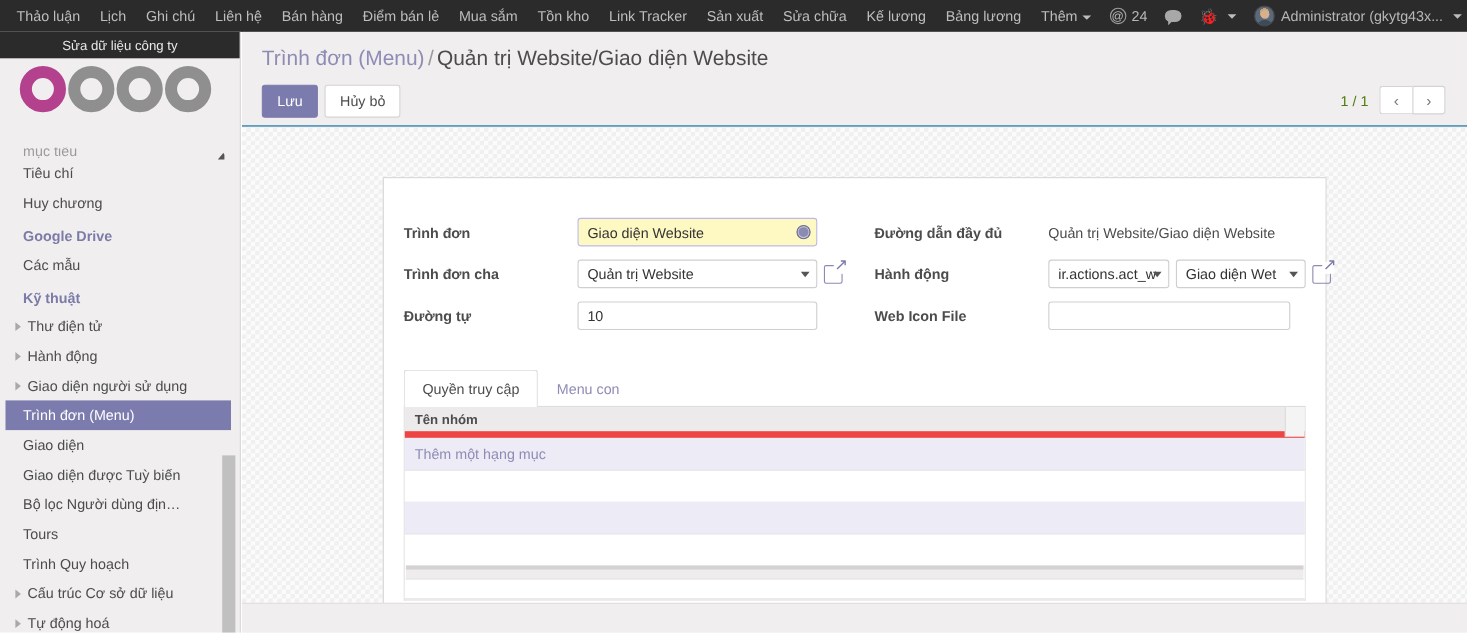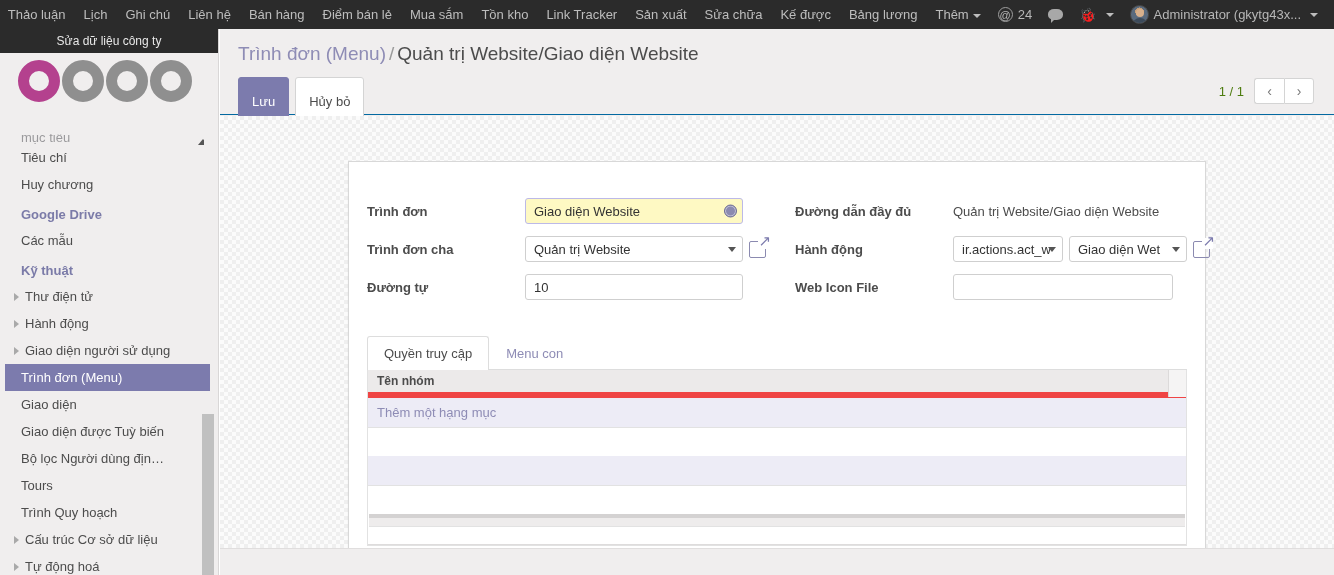--- a/index.html
+++ b/index.html
@@ -12,21 +12,20 @@
   }
 
   
   #topbar {
     position: absolute; top: 0; left: 0;
     width: 1334px; height: 29px;
     background: #2b2b2b;
     display: flex; align-items: center;
     color: #b5b5b5;
     white-space: nowrap;
-    justify-content: flex-end;
   }
   .navlink {
     padding: 0 9px; height: 29px; line-height: 29px;
     font-size: 13px; color: #bdbdbd; cursor: pointer;
   }
   #nav-left { display: flex; align-items: center; margin-left: 6px; }
   #nav-right { display: flex; align-items: center; margin-left: auto; margin-right: 8px; }
   .caret-d {
     display: inline-block; width: 0; height: 0; margin-left: 4px;
     border-left: 4px solid transparent; border-right: 4px solid transparent;
@@ -129,21 +128,21 @@
     background: #f0eeee;
     border-bottom: 1px solid #0369a1;
   }
   #breadcrumb {
     padding: 14px 0 0 18px; font-size: 19px; color: #4c4c4c;
   }
   #breadcrumb .bc-link { color: #8e8cb5; cursor: pointer; }
   #breadcrumb .bc-sep { color: #9a9a9a; padding: 0 3px; }
   #cp-buttons { position: absolute; left: 18px; top: 48px; display: flex; gap: 6px; }
   .btn {
-    font-size: 13px; padding: 16px 13px; border-radius: 3px;
+    font-size: 13px; padding: 6px 13px; border-radius: 3px;
     border: 1px solid transparent; cursor: pointer; line-height: 1.2;
     font-family: "Liberation Sans", sans-serif;
   }
   .btn-primary { background: #7c7bad; color: #fff; border-color: #7c7bad; }
   .btn-default { background: #fff; color: #4c4c4c; border-color: #d4d4d4; }
   #pager {
     position: absolute; right: 20px; top: 49px;
     display: flex; align-items: center; gap: 10px;
   }
   #pager-count { font-size: 13px; color: #4d7c0f; }
@@ -275,21 +274,21 @@
     <span class="navlink">Lịch</span>
     <span class="navlink">Ghi chú</span>
     <span class="navlink">Liên hệ</span>
     <span class="navlink">Bán hàng</span>
     <span class="navlink">Điểm bán lẻ</span>
     <span class="navlink">Mua sắm</span>
     <span class="navlink">Tồn kho</span>
     <span class="navlink">Link Tracker</span>
     <span class="navlink">Sản xuất</span>
     <span class="navlink">Sửa chữa</span>
-    <span class="navlink">Kế được</span>
+    <span class="navlink">Kế lương</span>
     <span class="navlink">Bảng lương</span>
     <span class="navlink">
       <span>Thêm</span><i class="caret-d"></i>
     </span>
   </div>
   <div id="nav-right">
     <span class="sysitem">
       <span class="at-glyph">@</span>
       <span>24</span>
     </span>

